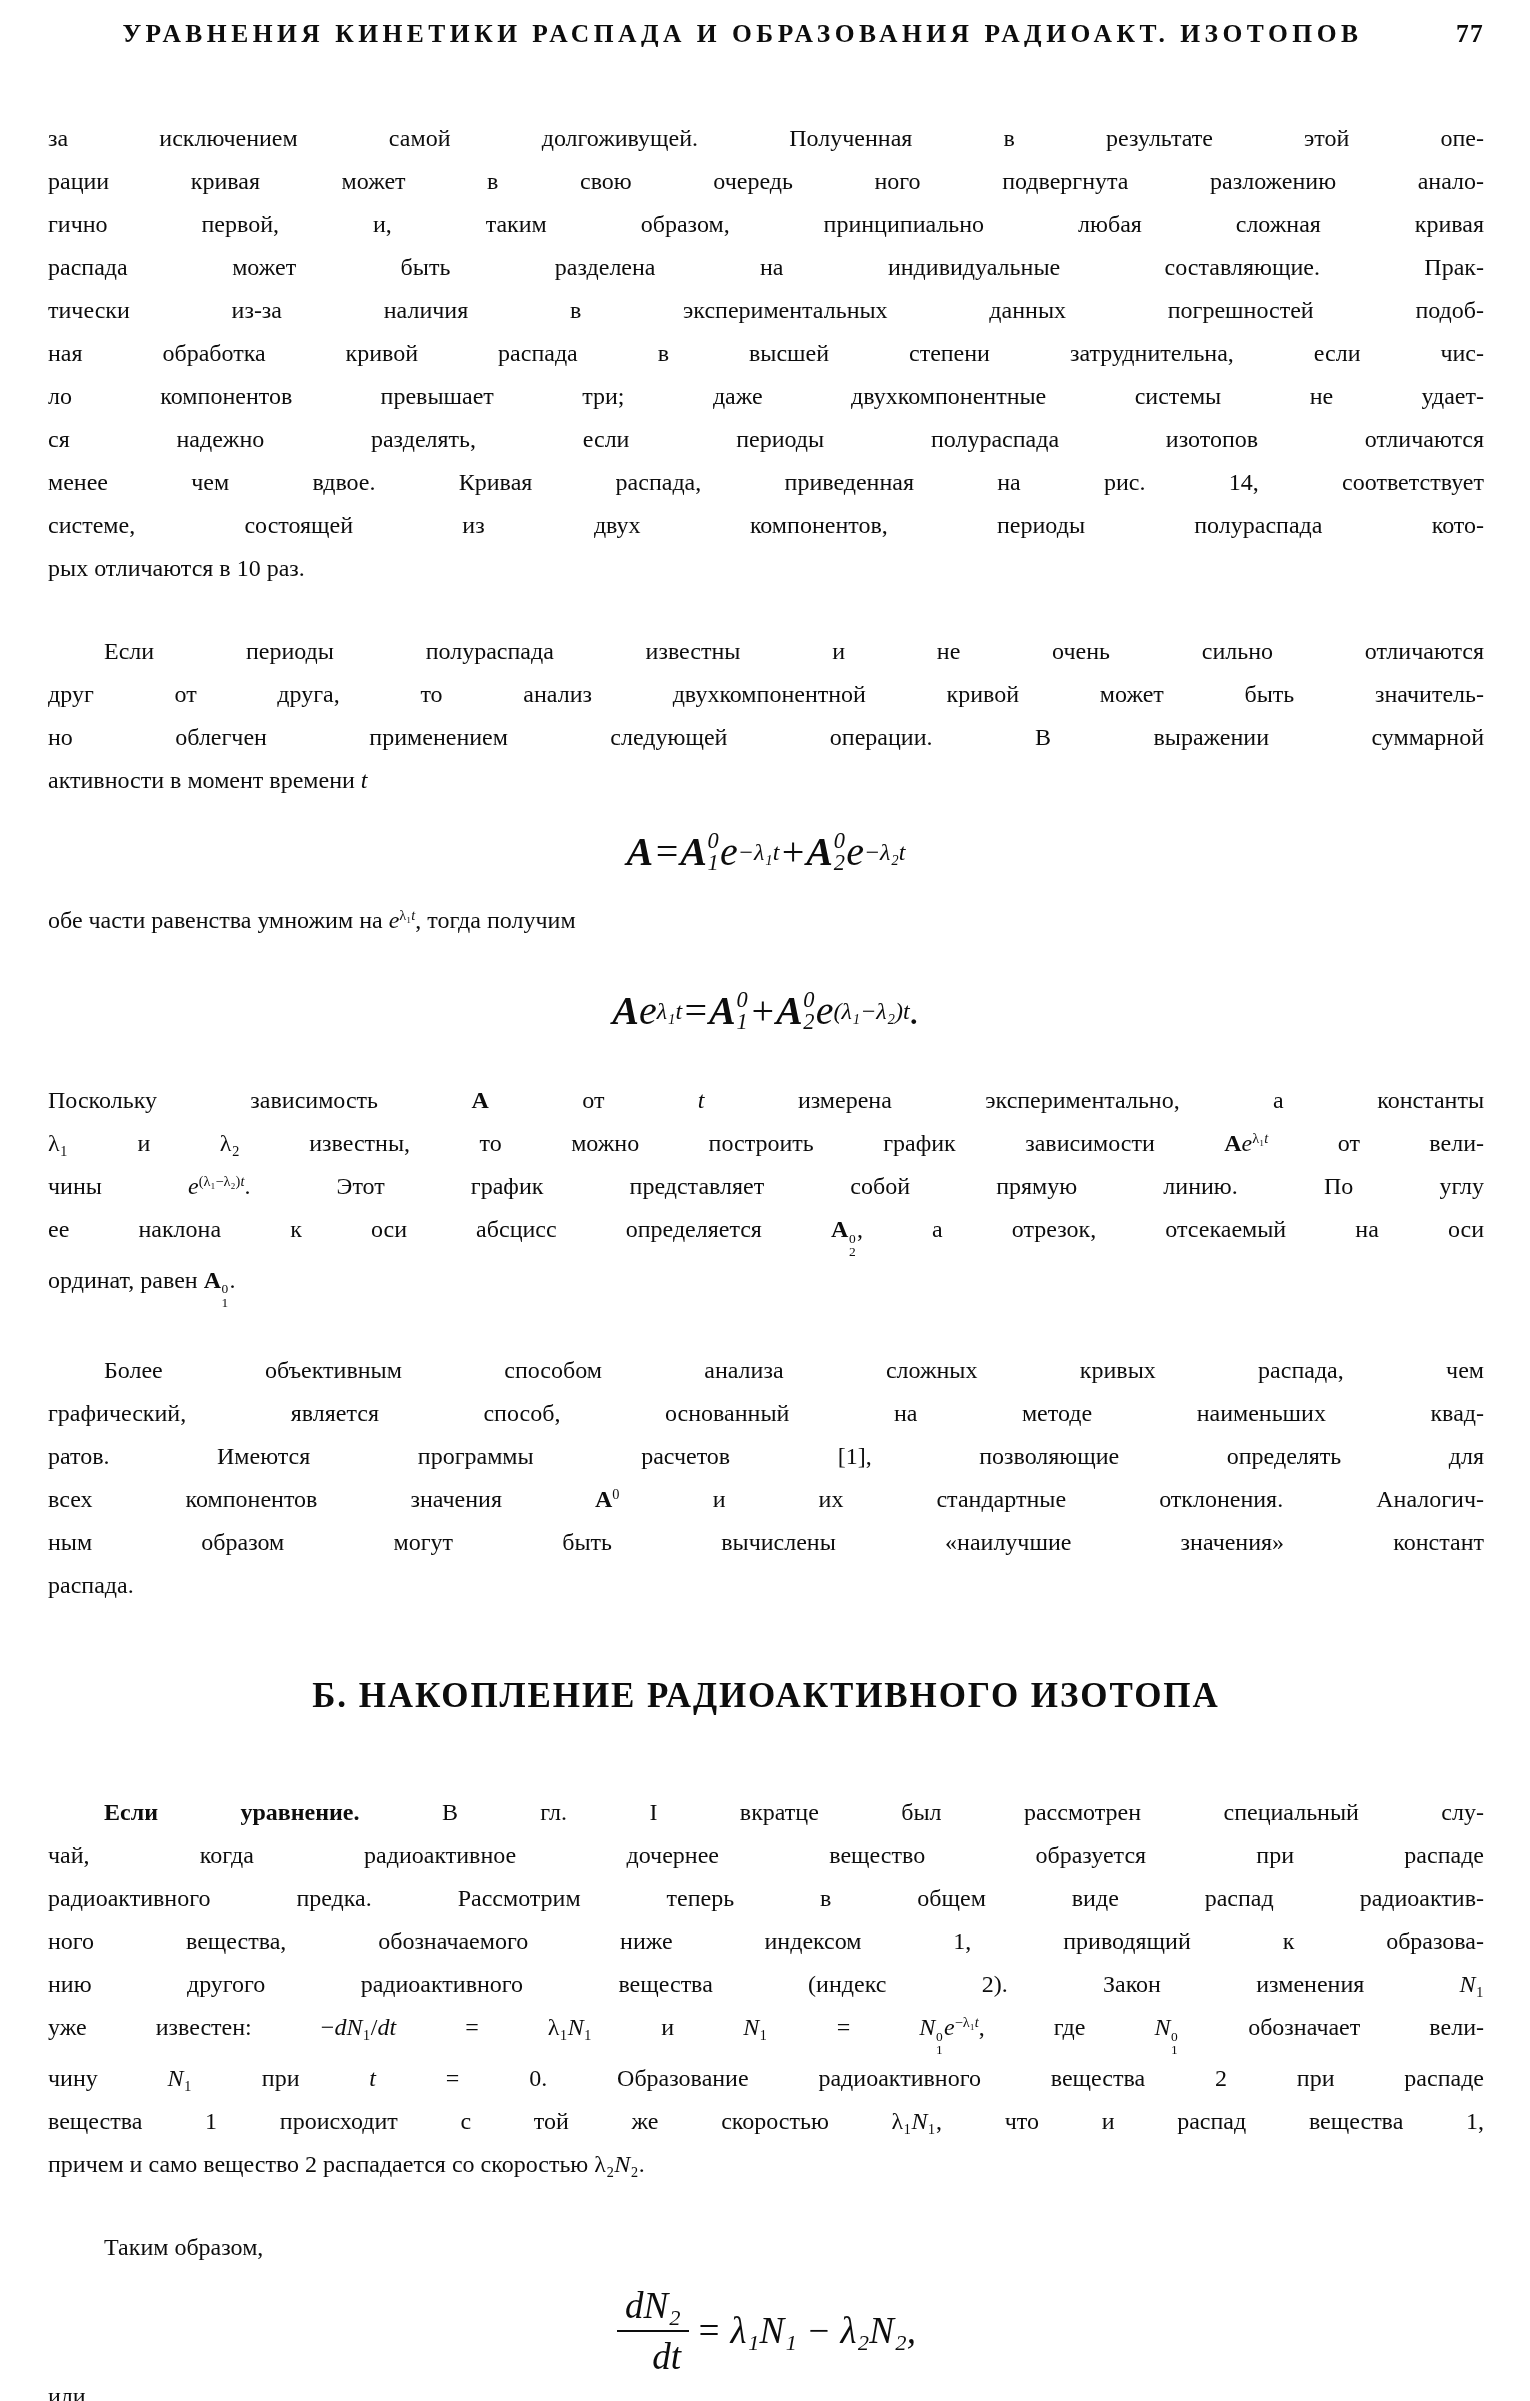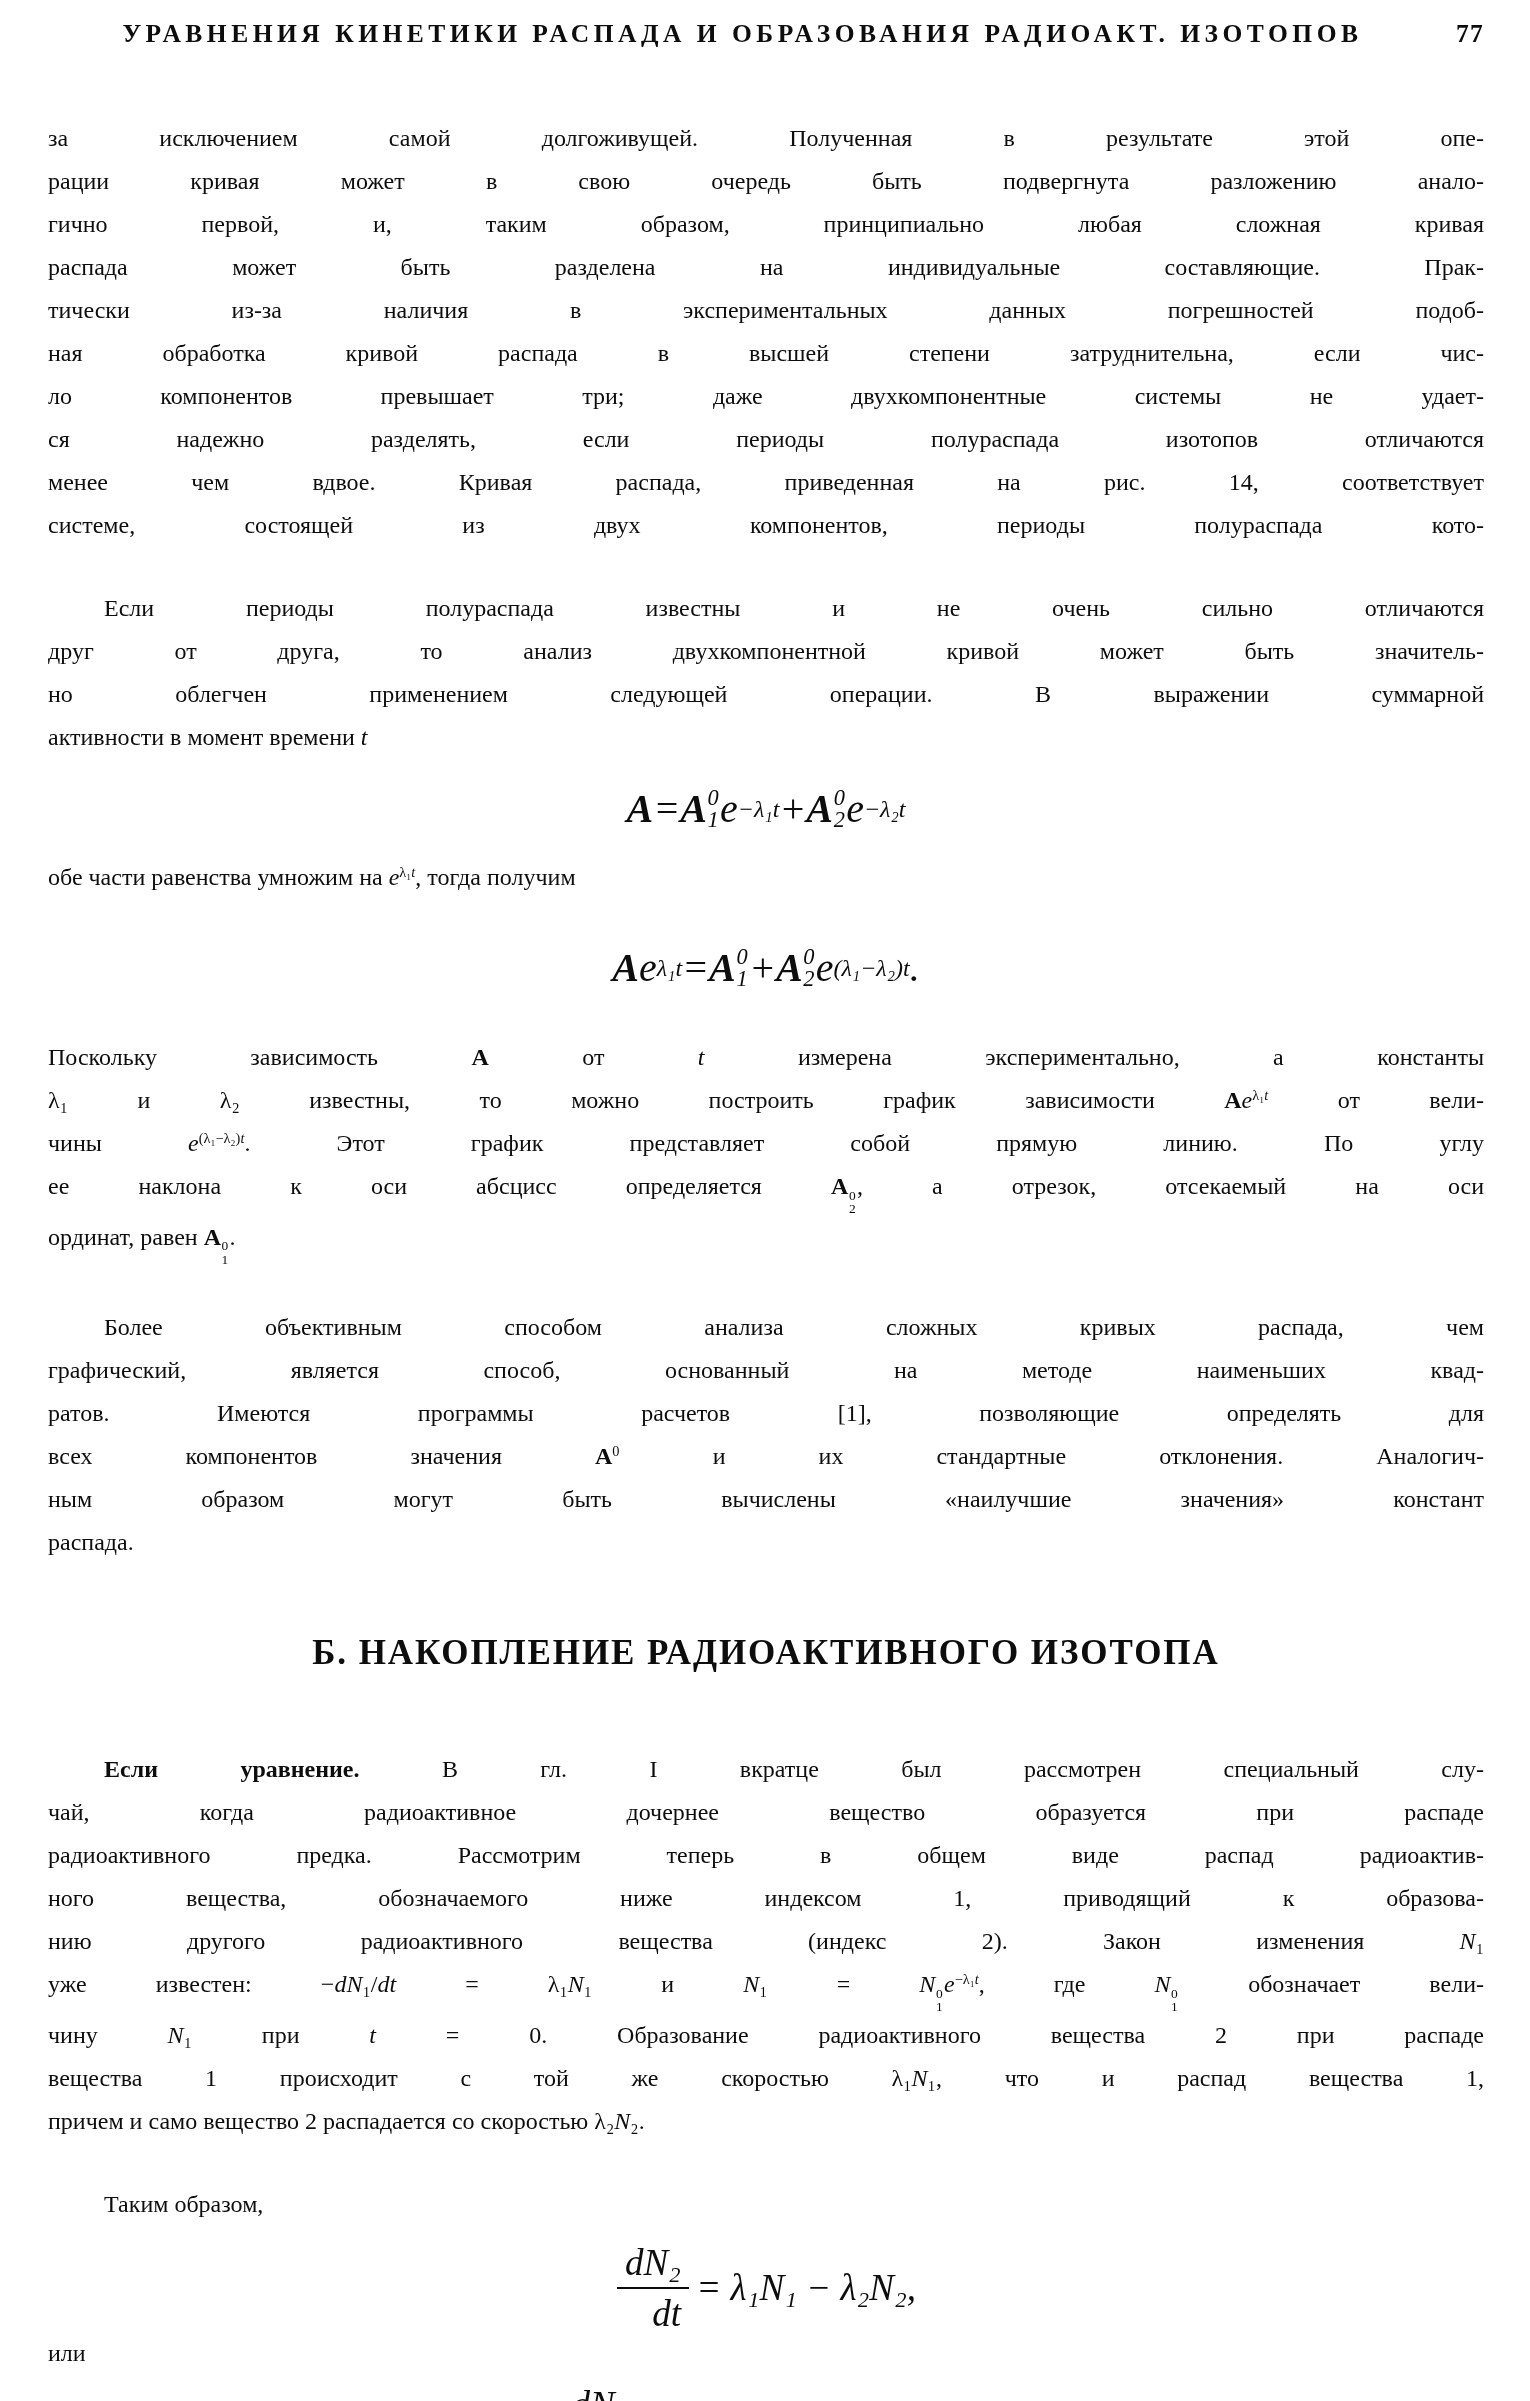--- a/index.html
+++ b/index.html
@@ -82,29 +82,30 @@
 
 <div class="page">
 
   <div class="running-head">
     <span class="rh-title">УРАВНЕНИЯ КИНЕТИКИ РАСПАДА И ОБРАЗОВАНИЯ РАДИОАКТ. ИЗОТОПОВ</span>
     <span class="rh-page">77</span>
   </div>
 
   <div class="para">
       <div class="line">за исключением самой долгоживущей. Полученная в результате этой опе-</div>
-      <div class="line">рации кривая может в свою очередь быть подвергнута разложению анало-</div>
+      <div class="line">рации кривая может в свою очередь ного подвергнута разложению анало-</div>
       <div class="line">гично первой, и, таким образом, принципиально любая сложная кривая</div>
       <div class="line">распада может быть разделена на индивидуальные составляющие. Прак-</div>
       <div class="line">тически из-за наличия в экспериментальных данных погрешностей подоб-</div>
       <div class="line">ная обработка кривой распада в высшей степени затруднительна, если чис-</div>
       <div class="line">ло компонентов превышает три; даже двухкомпонентные системы не удает-</div>
       <div class="line">ся надежно разделять, если периоды полураспада изотопов отличаются</div>
       <div class="line">менее чем вдвое. Кривая распада, приведенная на рис. 14, соответствует</div>
       <div class="line">системе, состоящей из двух компонентов, периоды полураспада кото-</div>
+      <div class="line last">рых отличаются в 10 раз.</div>
     </div>
 
   <div class="para">
       <div class="line indent">Если периоды полураспада известны и не очень сильно отличаются</div>
       <div class="line">друг от друга, то анализ двухкомпонентной кривой может быть значитель-</div>
       <div class="line">но облегчен применением следующей операции. В выражении суммарной</div>
       <div class="line last">активности в момент времени <i>t</i></div>
     </div>
 
   <div class="eq eq1 math small-gap"><b>A</b> = <b>A</b><span class="stk">

